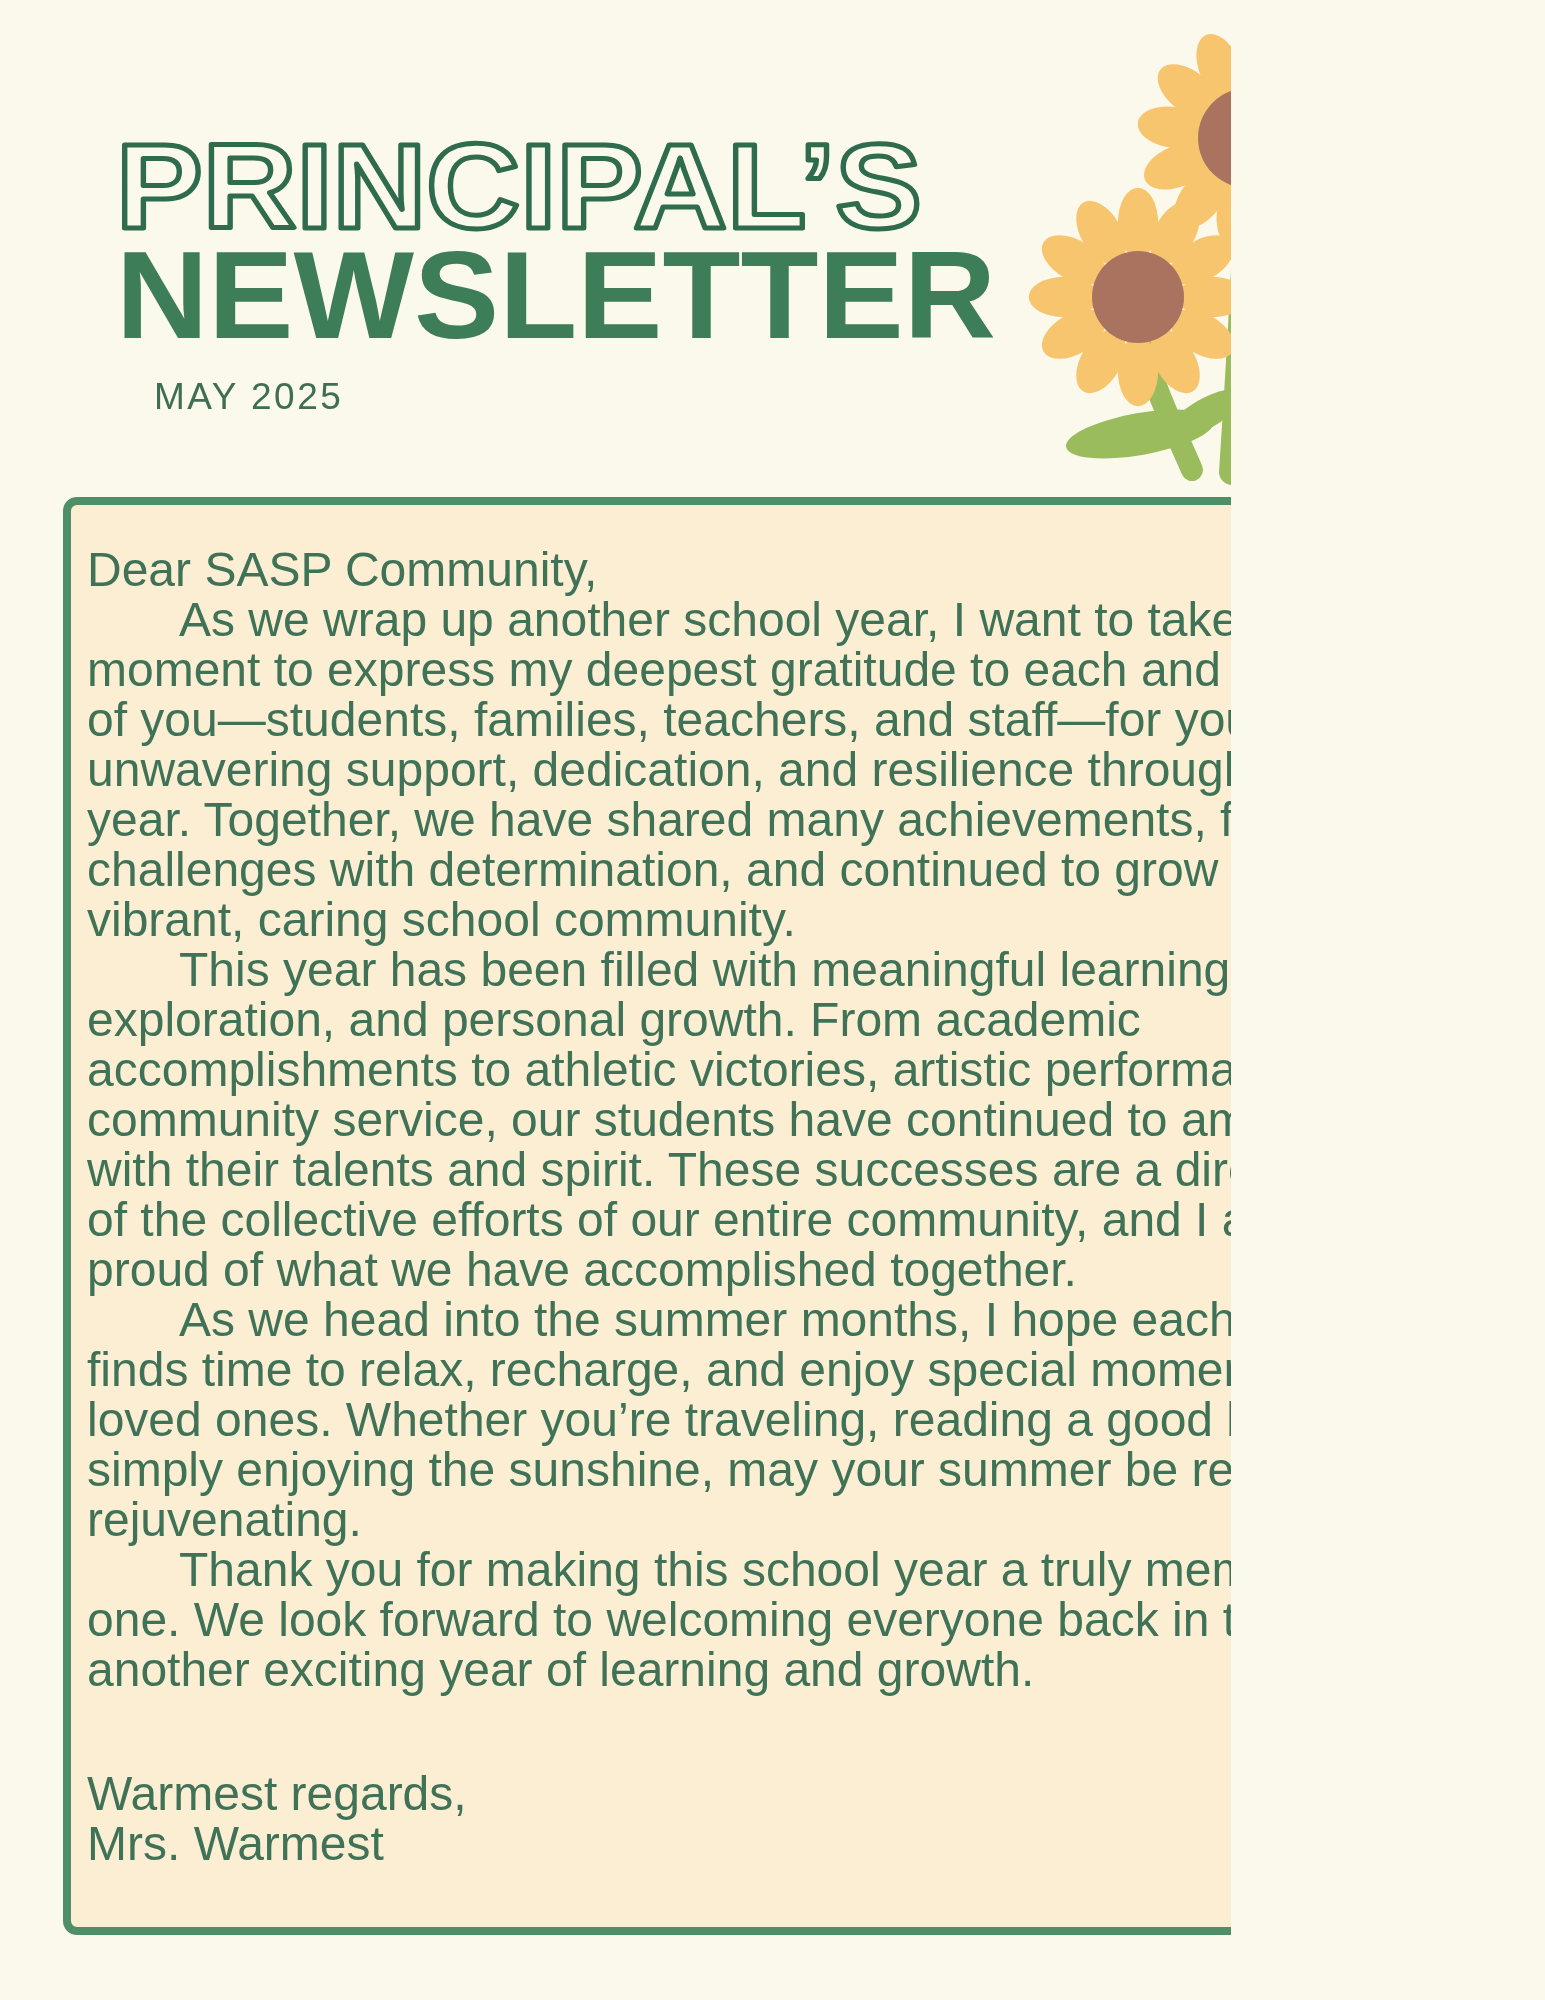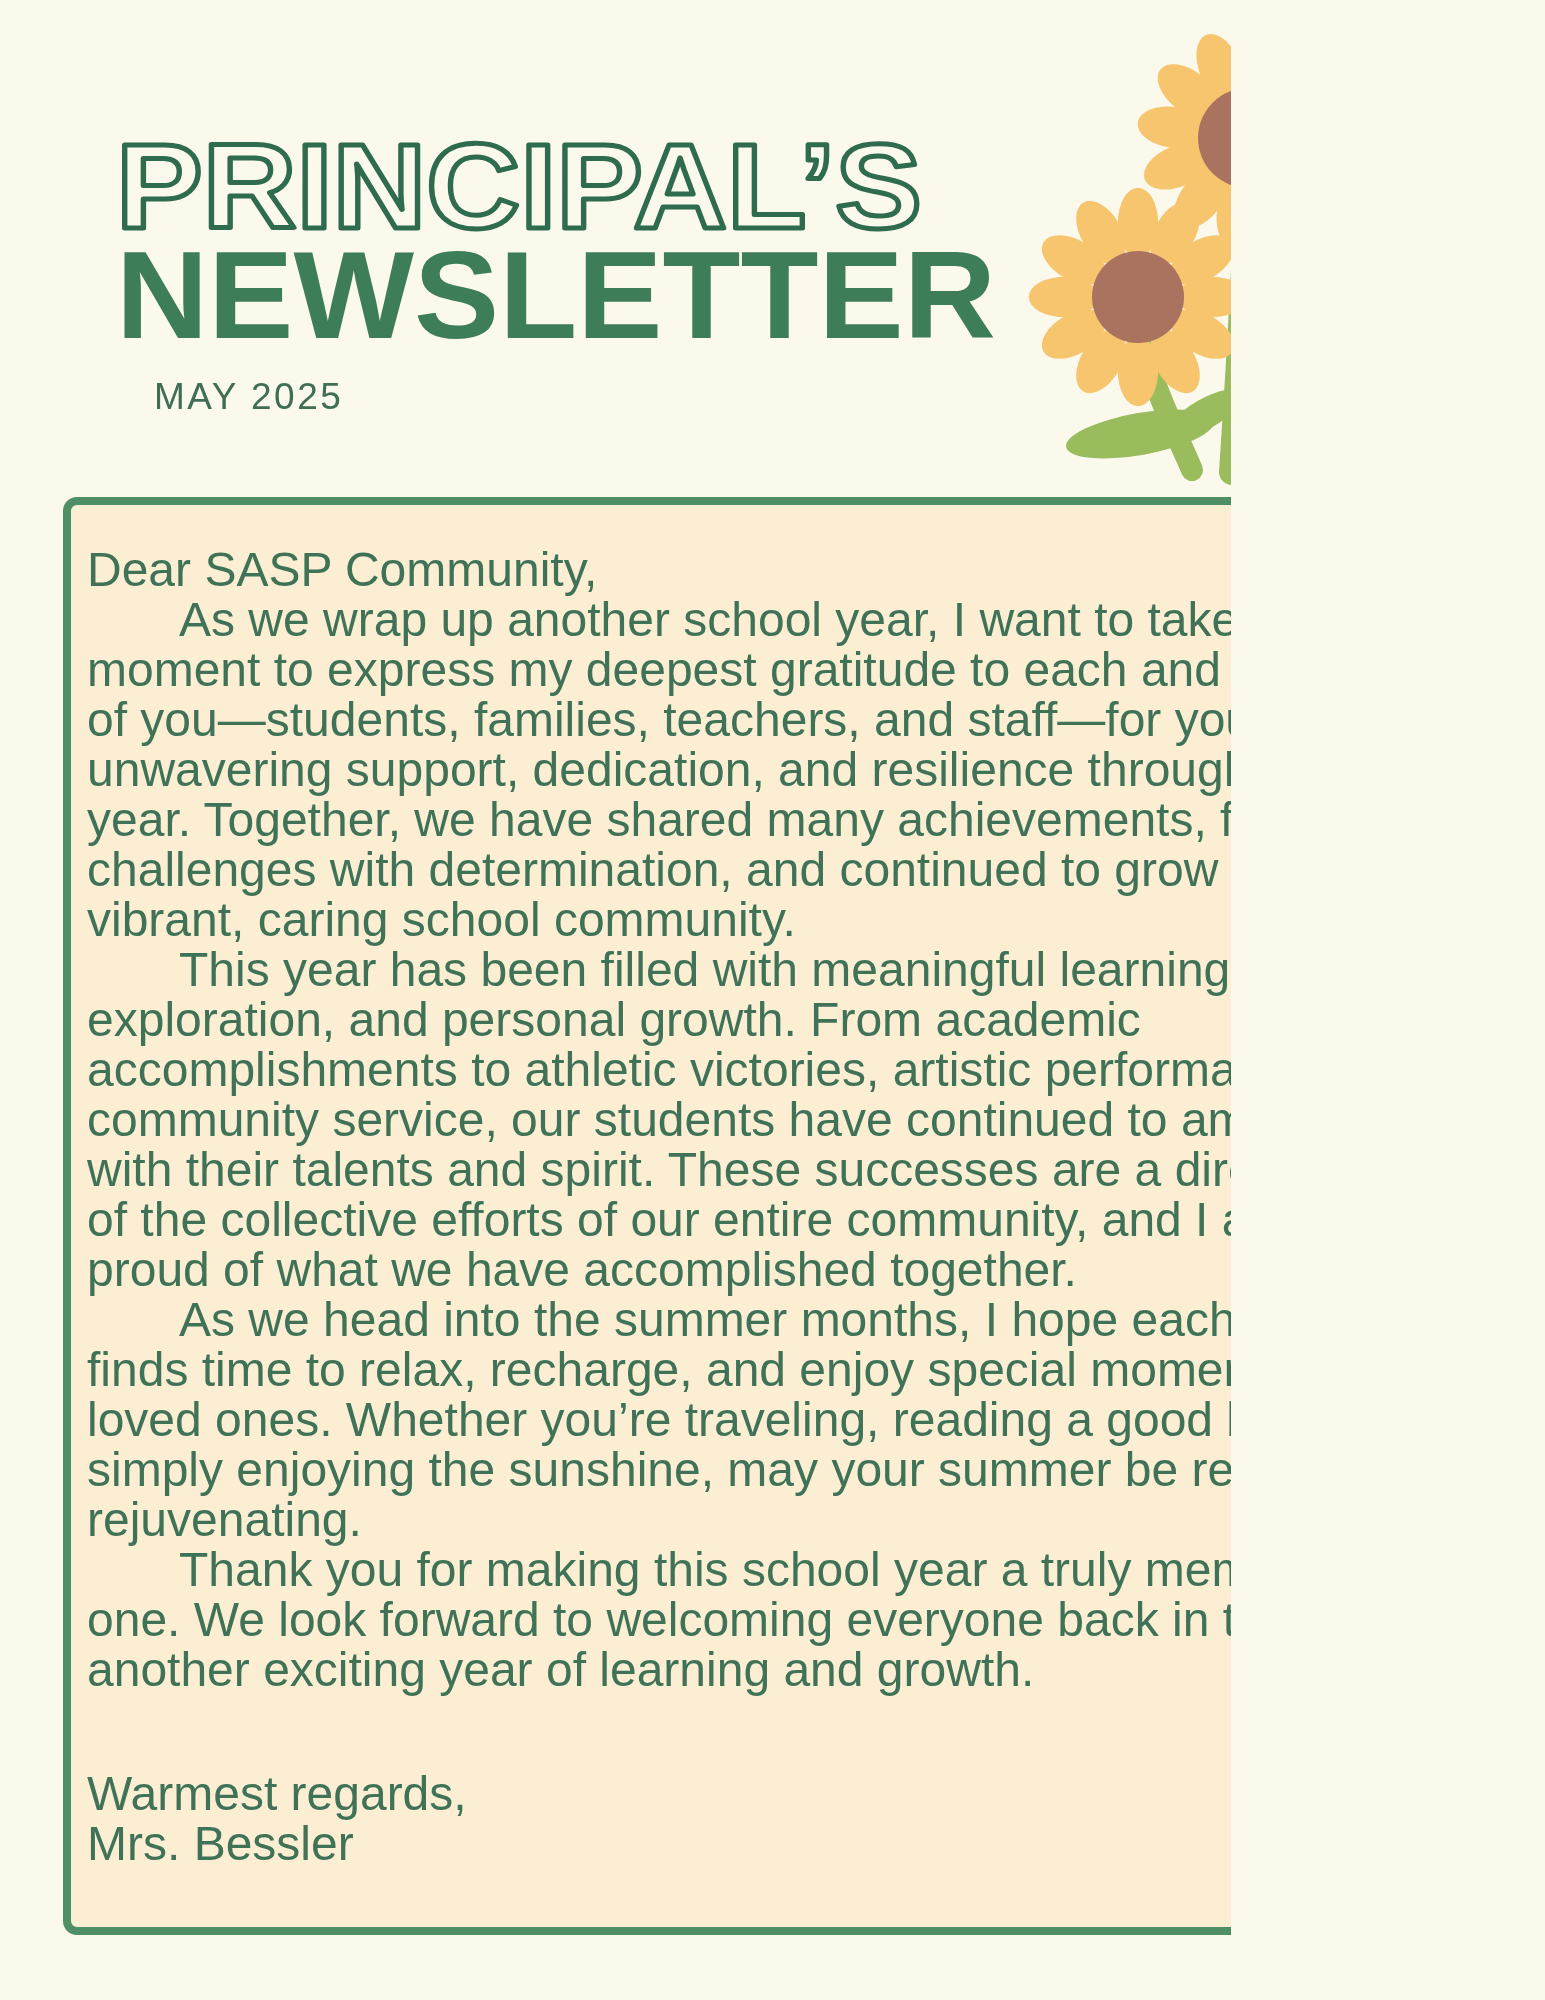--- a/index.html
+++ b/index.html
@@ -126,17 +126,17 @@
   </svg>
 
   <div class="letter-card">
     <p>Dear SASP Community,</p>
     <p class="indented">As we wrap up another school year, I want to take a moment to express my deepest gratitude to each and every one of you—students, families, teachers, and staff—for your unwavering support, dedication, and resilience throughout the year. Together, we have shared many achievements, faced challenges with determination, and continued to grow as a vibrant, caring school community.</p>
     <p class="indented">This year has been filled with meaningful learning, creative exploration, and personal growth. From academic accomplishments to athletic victories, artistic performances, and community service, our students have continued to amaze us with their talents and spirit. These successes are a direct result of the collective efforts of our entire community, and I am so proud of what we have accomplished together.</p>
     <p class="indented">As we head into the summer months, I hope each of you finds time to relax, recharge, and enjoy special moments with loved ones. Whether you’re traveling, reading a good book, or simply enjoying the sunshine, may your summer be restful and rejuvenating.</p>
     <p class="indented">Thank you for making this school year a truly memorable one. We look forward to welcoming everyone back in the fall for another exciting year of learning and growth.</p>
     <div class="closing-block">
       <p>Warmest regards,</p>
-      <p>Mrs. Bessler</p>
+      <p>Mrs. Warmest</p>
     </div>
   </div>
 
 </div>
 
 </body></html>

